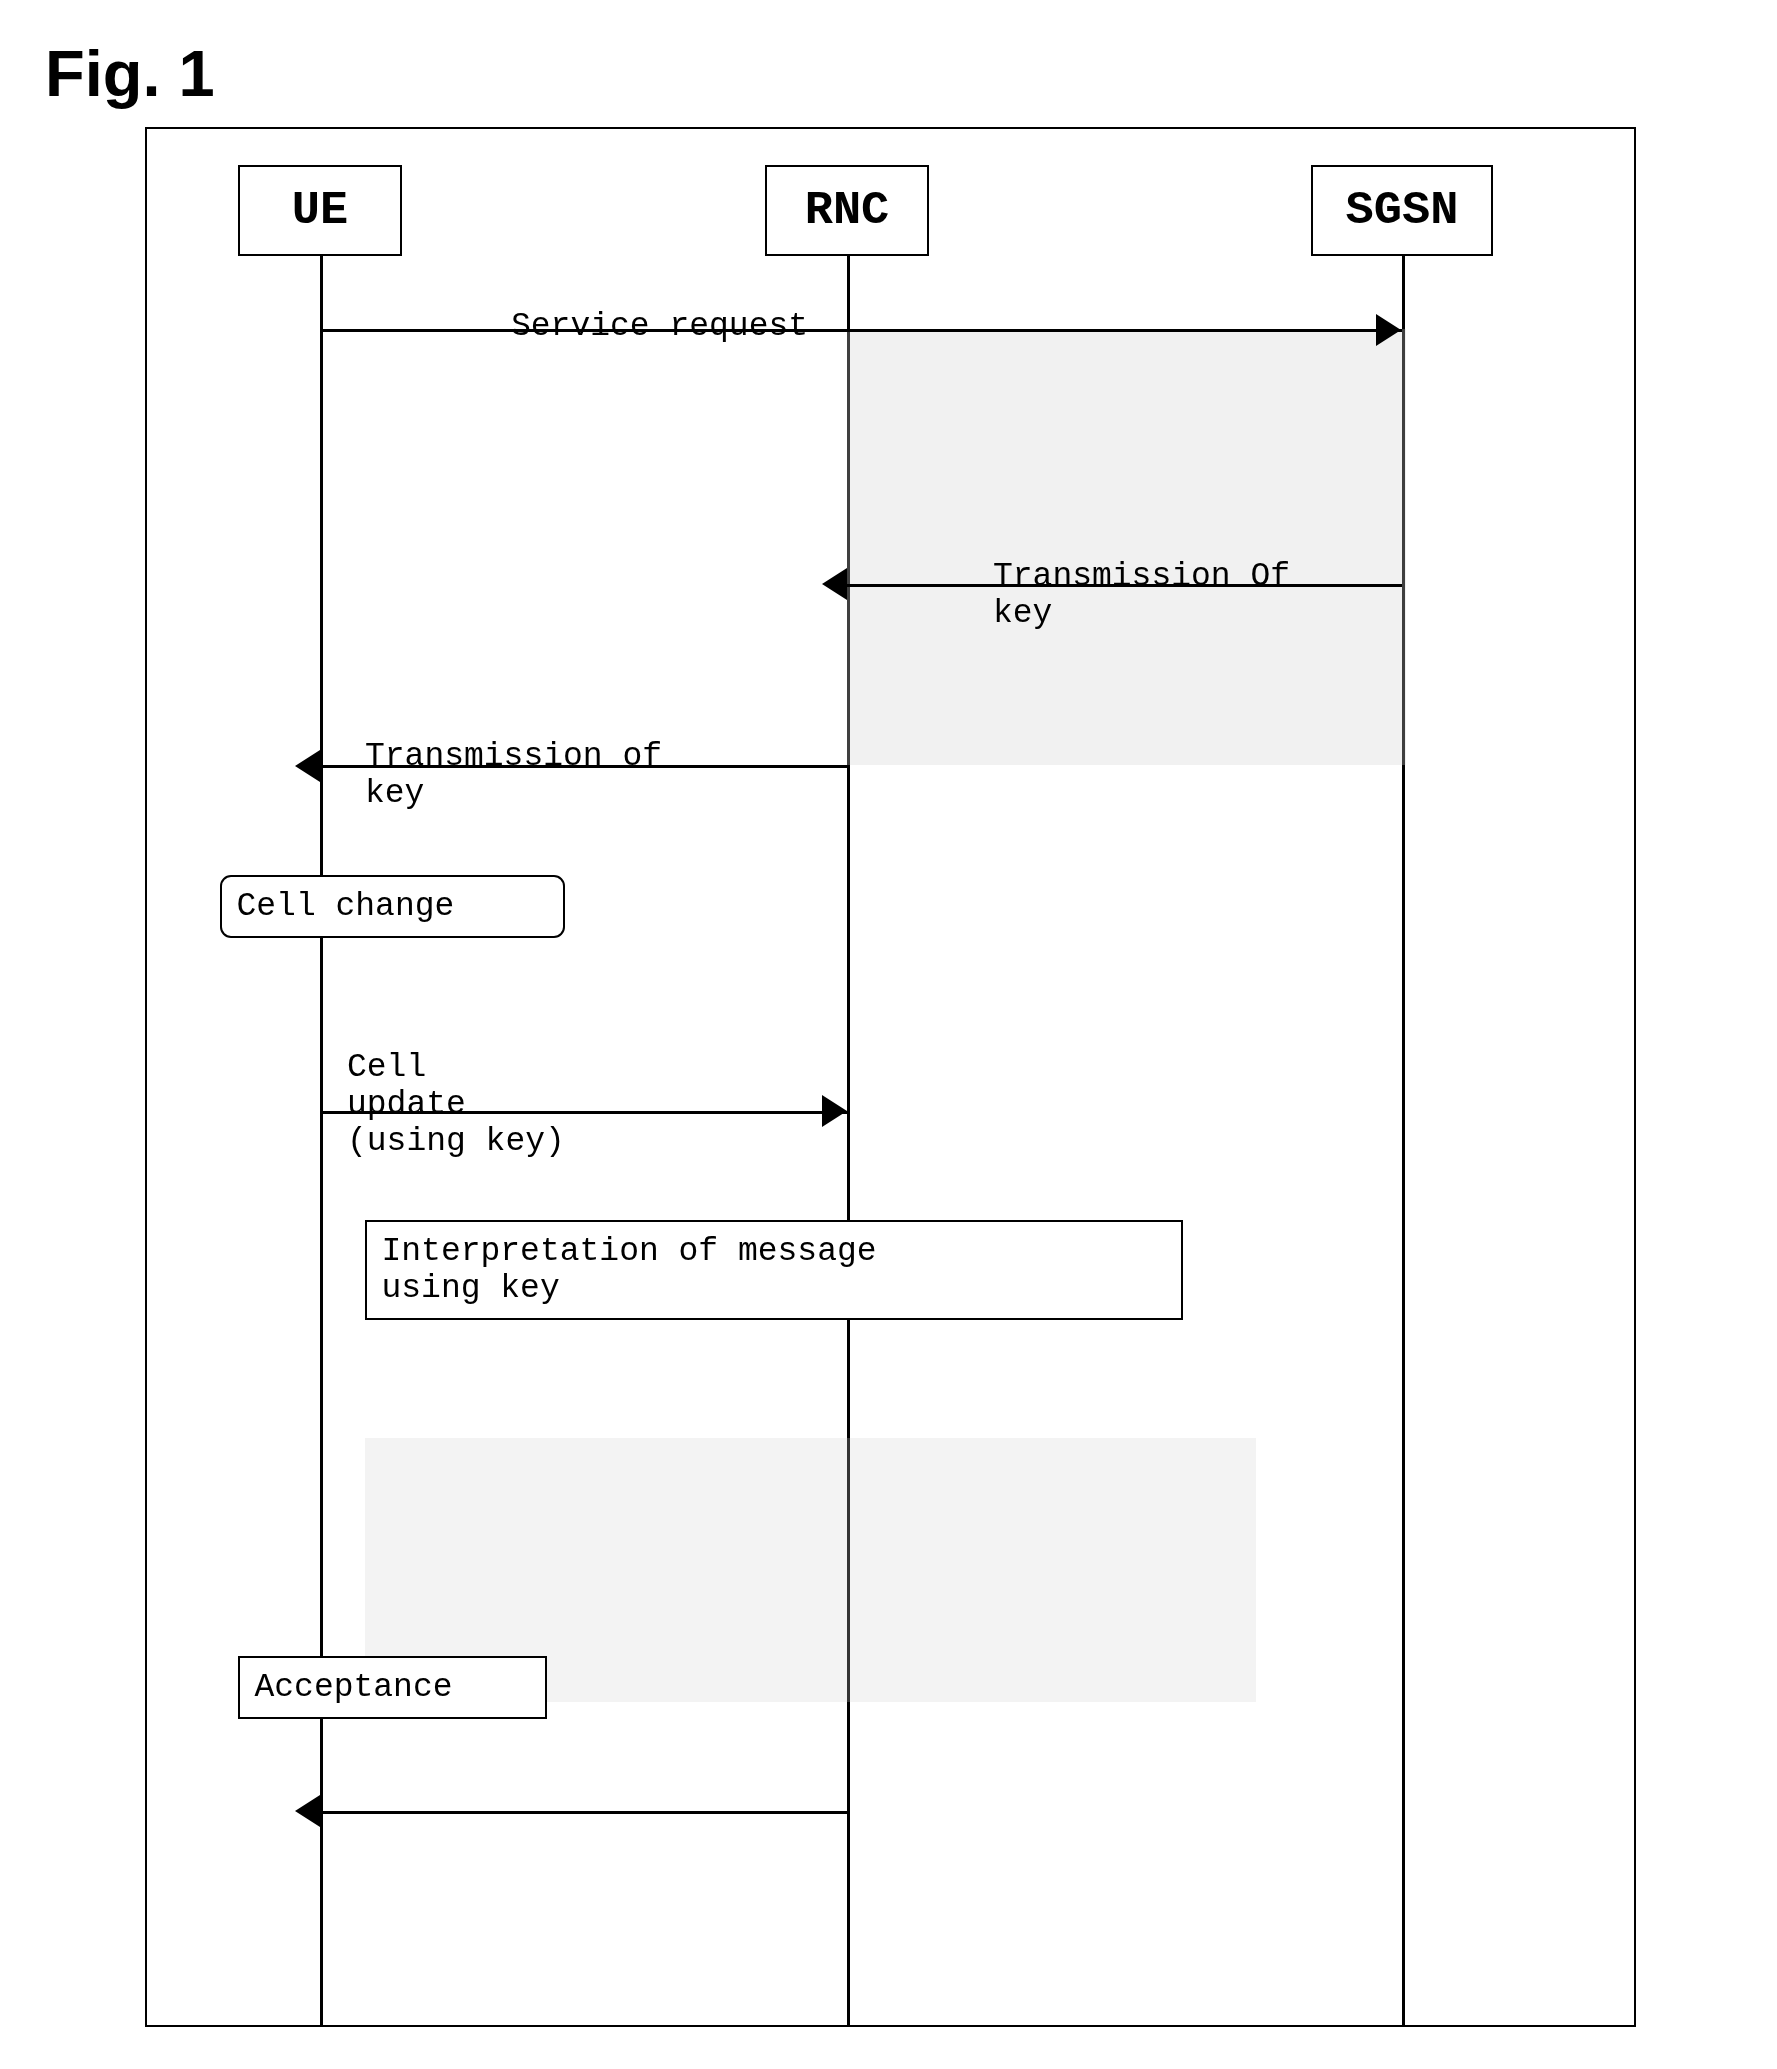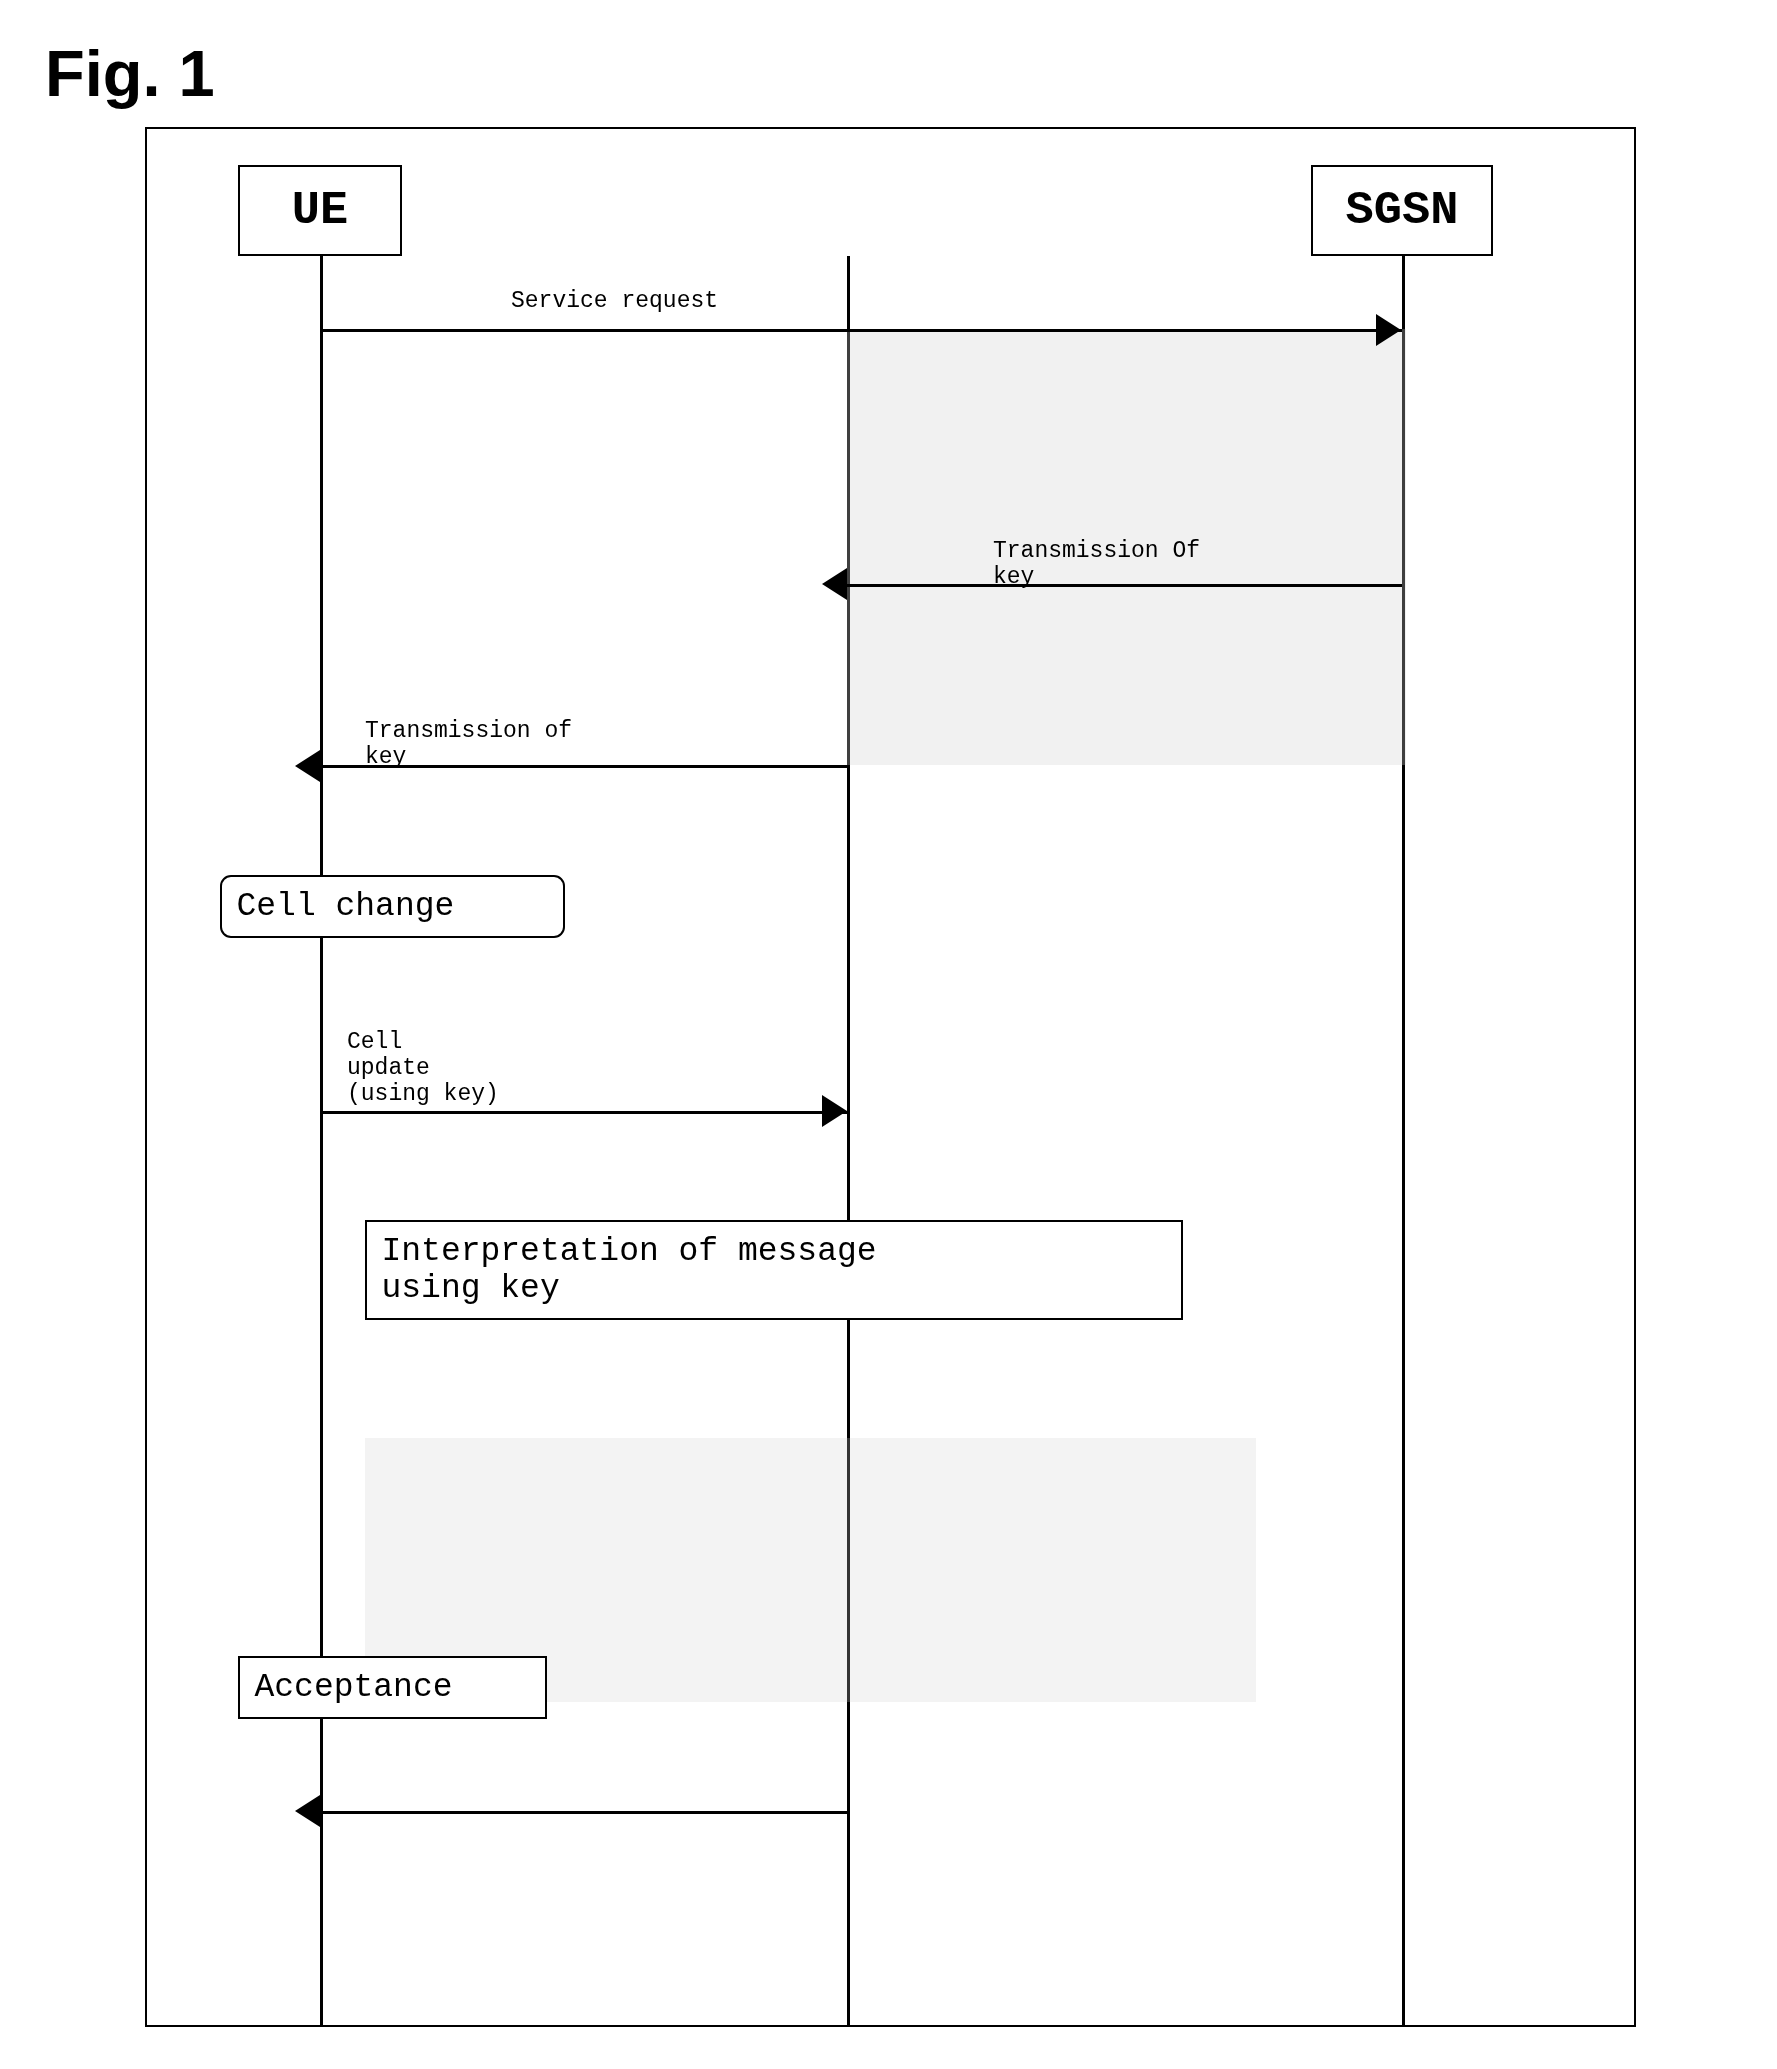--- a/index.html
+++ b/index.html
@@ -97,22 +97,23 @@
       width: 0;
       height: 0;
       border-top: 16.4px solid transparent;
       border-bottom: 16.4px solid transparent;
       border-right: 25.5px solid #000;
     }
 
     
     .msg-label {
       position: absolute;
-      font-size: 23px;
+      font-size: 33px;
       font-family: 'Courier New', Courier, monospace;
+      margin-top: 20px;
     }
 
     
     .annotation-box {
       position: absolute;
       border: 2.7px solid #000;
       background: #fff;
       padding: 11px 14.5px;
       font-size: 33px;
       font-family: 'Courier New', Courier, monospace;
@@ -127,20 +128,23 @@
   </style>
 </head>
 <body>
 
 <div class="fig-label">Fig. 1</div>
 
 <div class="diagram-container">
 
   <div class="entity-box entity-ue">
     <span>UE</span>
+  </div>
+  <div class="entity-box entity-rnc">
+    <span>RNC</span>
   </div>
   <div class="entity-box entity-sgsn">
     <span>SGSN</span>
   </div>
 
   <div class="lifeline lifeline-ue"></div>
   <div class="lifeline lifeline-rnc"></div>
   <div class="lifeline lifeline-sgsn"></div>
 
   <div class="shade-block" style="left:700px; top:200px; width:559px; height:436px; opacity:0.3;"></div>

